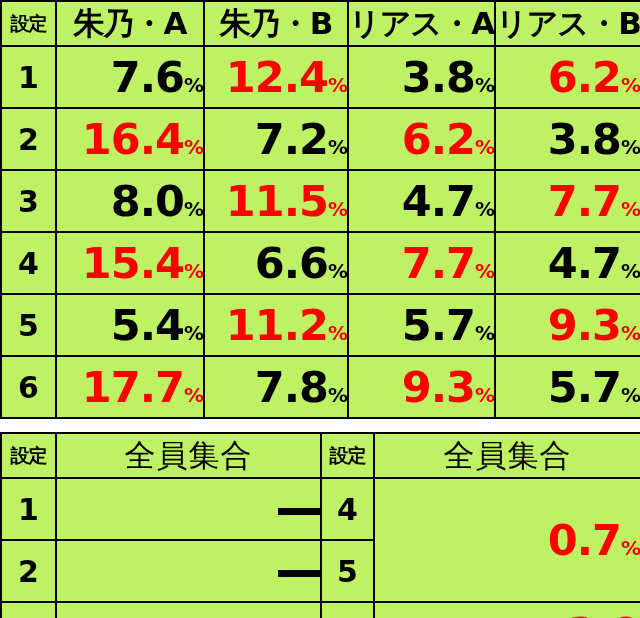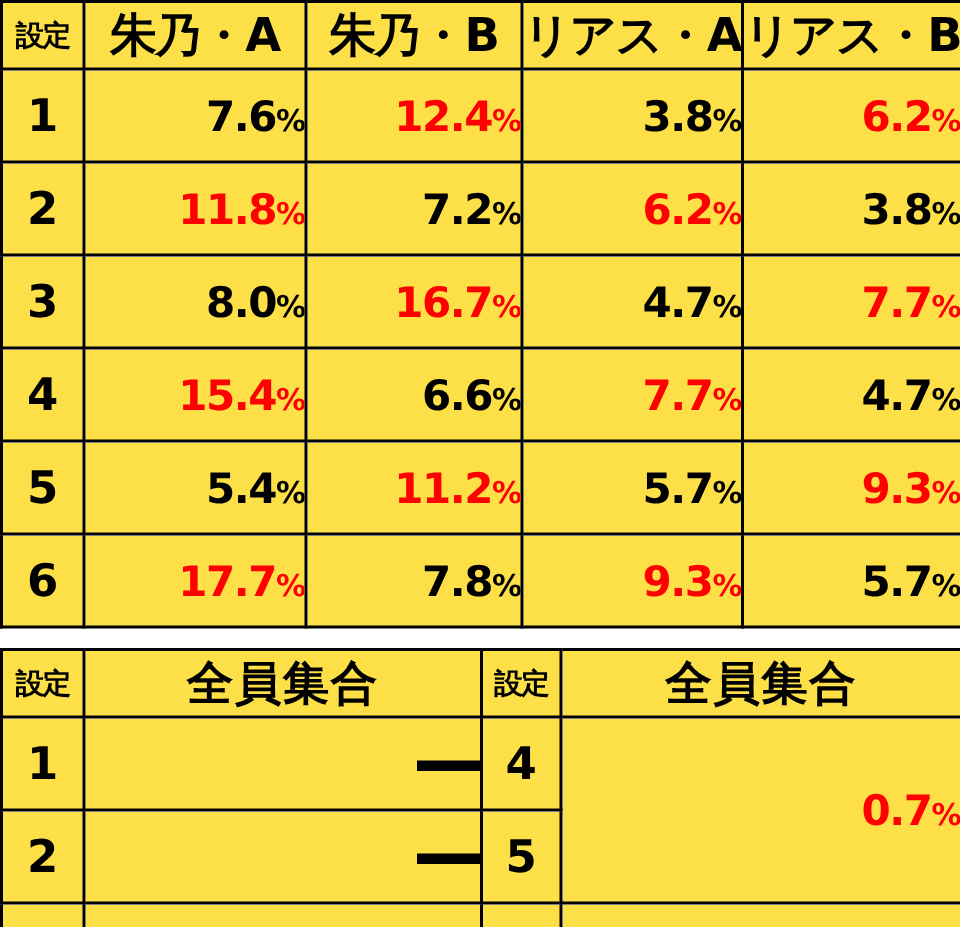--- a/index.html
+++ b/index.html
@@ -23,21 +23,21 @@
   table.grid {
     border-collapse: collapse;
     table-layout: fixed;
     width: 640px;
     background: #ffffff;
   }
 
   table.grid td {
     border: 2px solid #000000;
     padding: 0;
-    background: #fde047;
+    background: #bef264;
     vertical-align: middle;
     overflow: hidden;
   }
 
   
   .hdr-setting {
     background: #d9d9d9;
     text-align: center;
     font-weight: bold;
     font-size: 19px;
@@ -49,42 +49,42 @@
     text-align: center;
     font-weight: bold;
     font-size: 31px;
     color: #000000;
     letter-spacing: -1px;
     white-space: nowrap;
   }
   .hdr-name-wide {
     background: #c5c5f5;
     text-align: center;
-    font-weight: bold;
+    font-weight: normal;
     font-size: 31px;
     color: #000000;
     letter-spacing: 1px;
     white-space: nowrap;
   }
 
   
   .cell-setting {
     text-align: center;
     font-weight: bold;
     font-size: 30px;
     color: #000000;
   }
   .cell-val {
     text-align: right;
     padding-right: 9px;
     font-weight: bold;
     white-space: nowrap;
   }
   .cell-val .num {
-    font-size: 28px;
+    font-size: 43px;
     letter-spacing: -1px;
   }
   .cell-val .pct {
     font-size: 20px;
     letter-spacing: -1px;
   }
   .v-black { color: #000000; }
   .v-red   { color: #ff0000; }
 
   .cell-dash {
@@ -143,40 +143,40 @@
           <span class="num">3.8</span><span class="pct">%</span>
         </td>
         <td class="cell-val v-red">
           <span class="num">6.2</span><span class="pct">%</span>
         </td>
       </tr>
 
       <tr class="r1">
         <td class="cell-setting">2</td>
         <td class="cell-val v-red">
-          <span class="num">11.8</span><span class="pct">%</span>
+          <span class="num">16.4</span><span class="pct">%</span>
         </td>
         <td class="cell-val v-black">
           <span class="num">7.2</span><span class="pct">%</span>
         </td>
         <td class="cell-val v-red">
           <span class="num">6.2</span><span class="pct">%</span>
         </td>
         <td class="cell-val v-black">
           <span class="num">3.8</span><span class="pct">%</span>
         </td>
       </tr>
 
       <tr class="r1">
         <td class="cell-setting">3</td>
         <td class="cell-val v-black">
           <span class="num">8.0</span><span class="pct">%</span>
         </td>
         <td class="cell-val v-red">
-          <span class="num">16.7</span><span class="pct">%</span>
+          <span class="num">11.5</span><span class="pct">%</span>
         </td>
         <td class="cell-val v-black">
           <span class="num">4.7</span><span class="pct">%</span>
         </td>
         <td class="cell-val v-red">
           <span class="num">7.7</span><span class="pct">%</span>
         </td>
       </tr>
 
       <tr class="r1">

